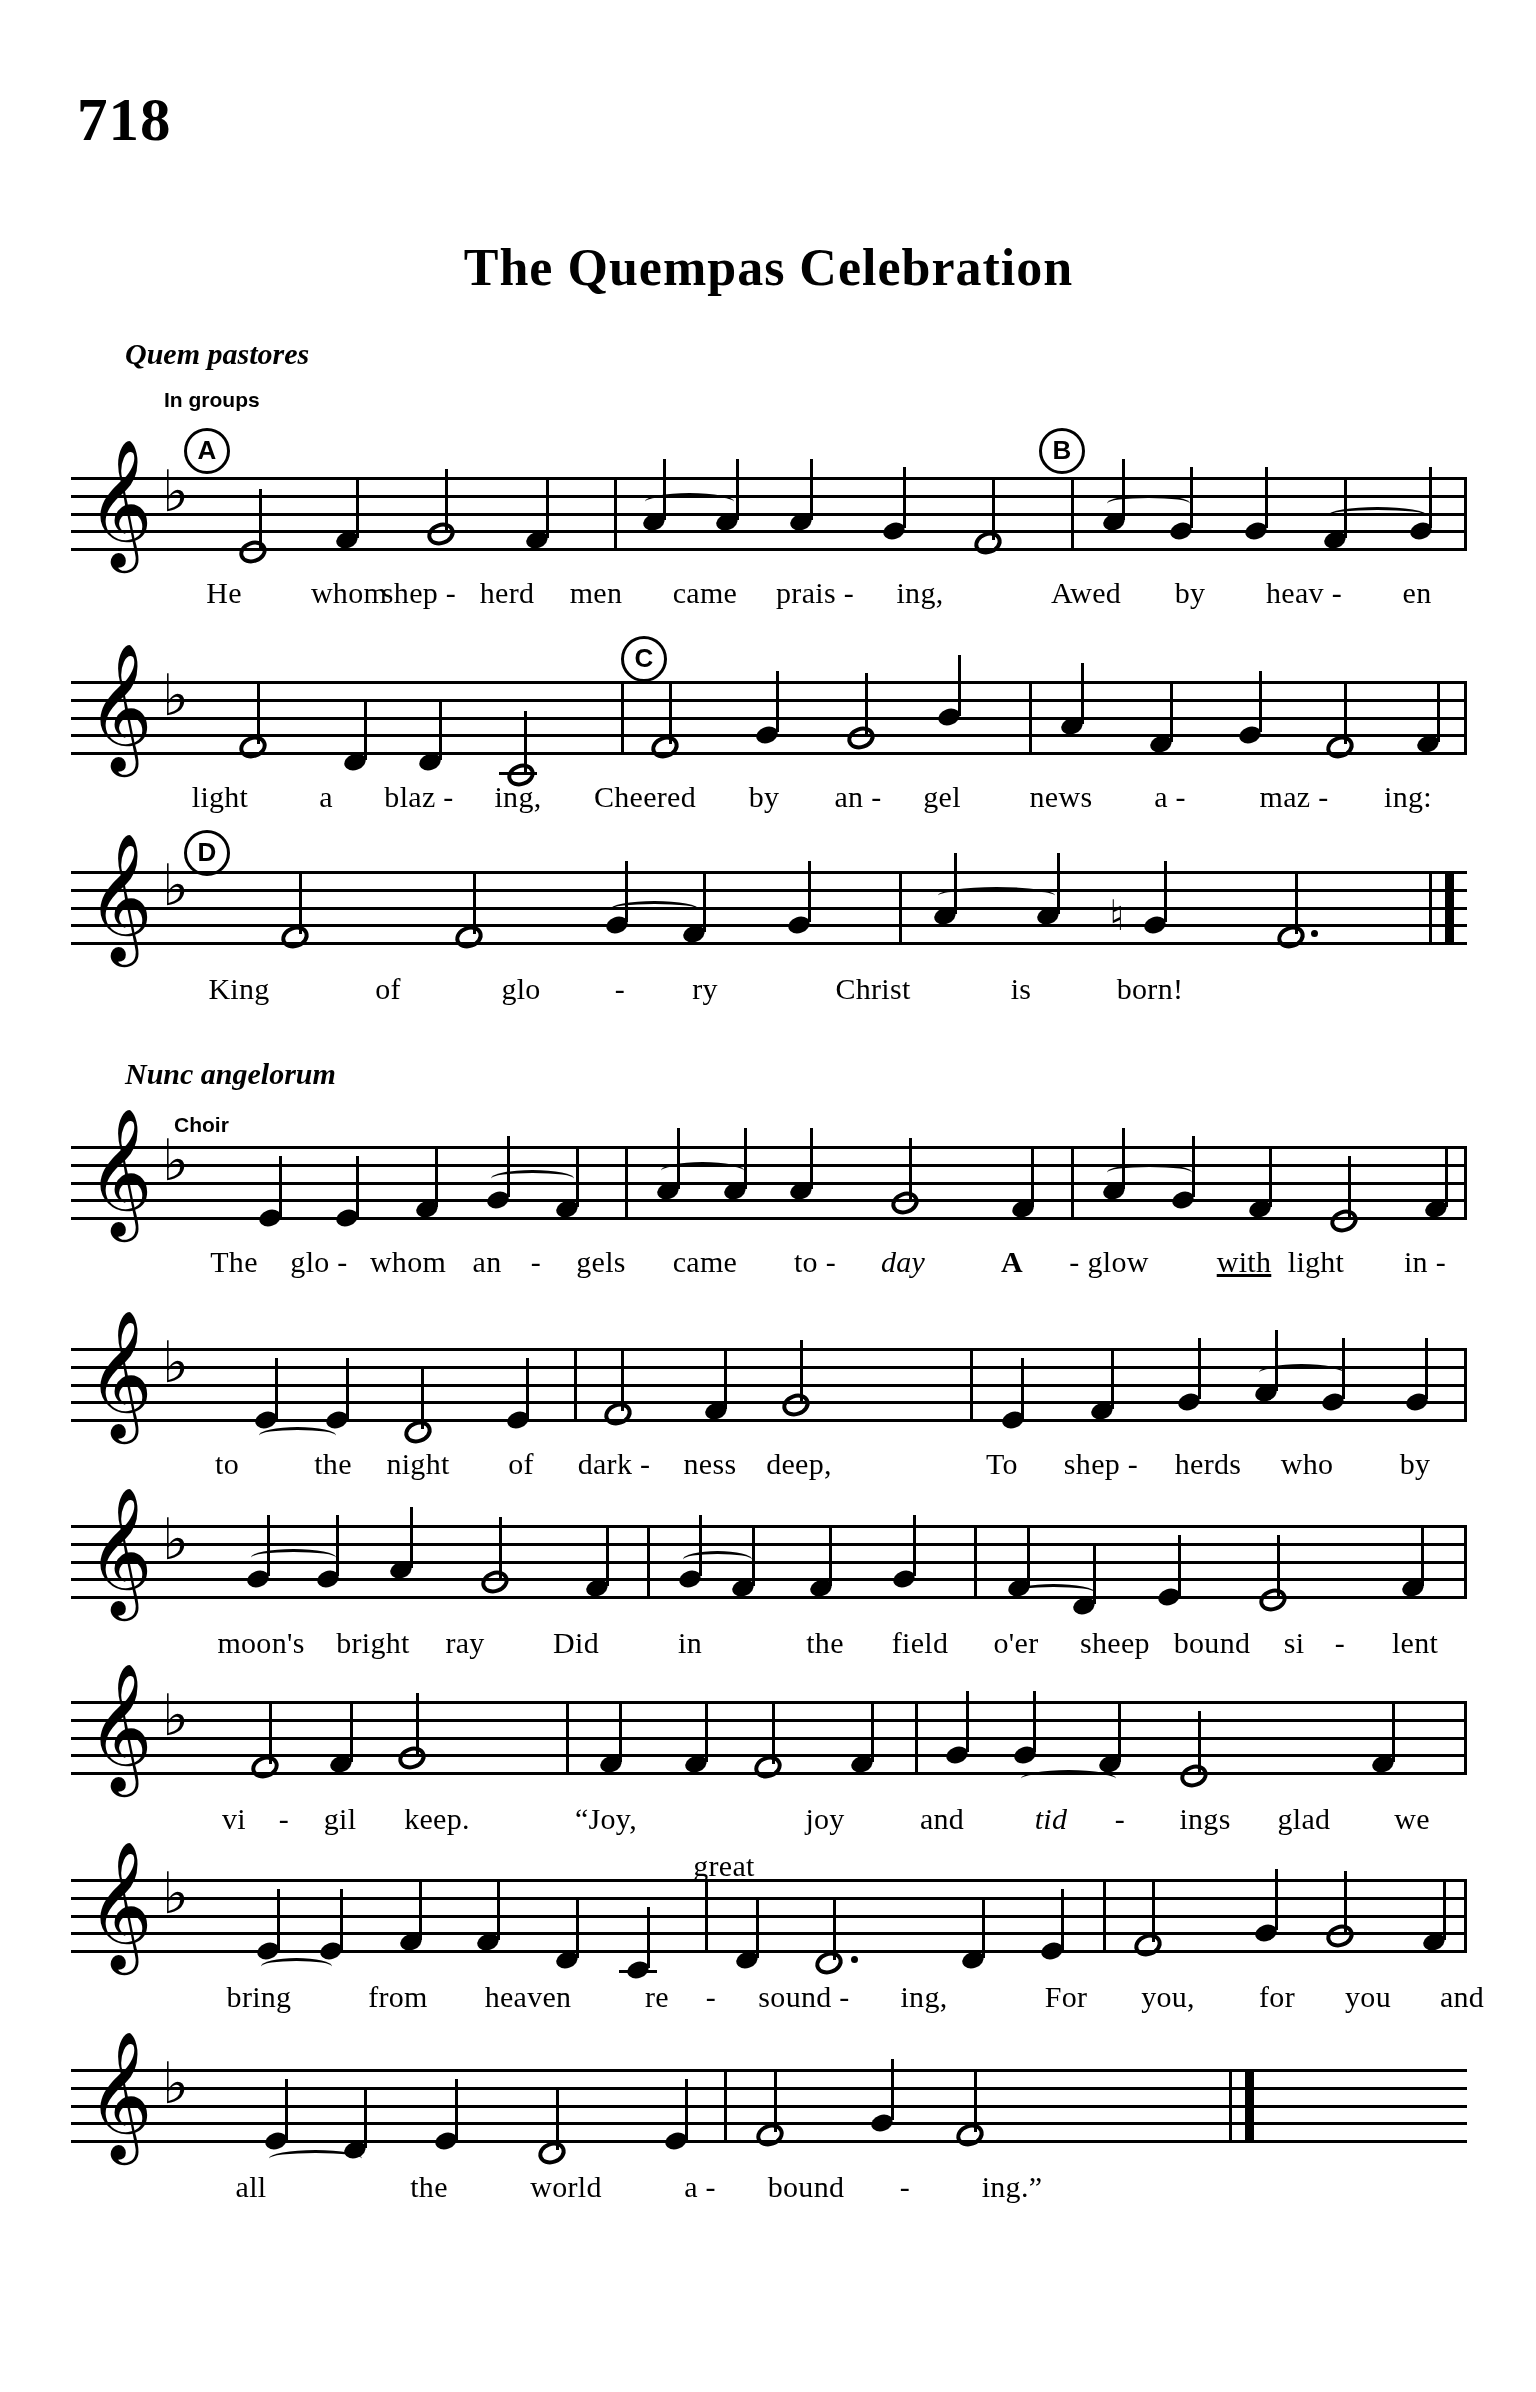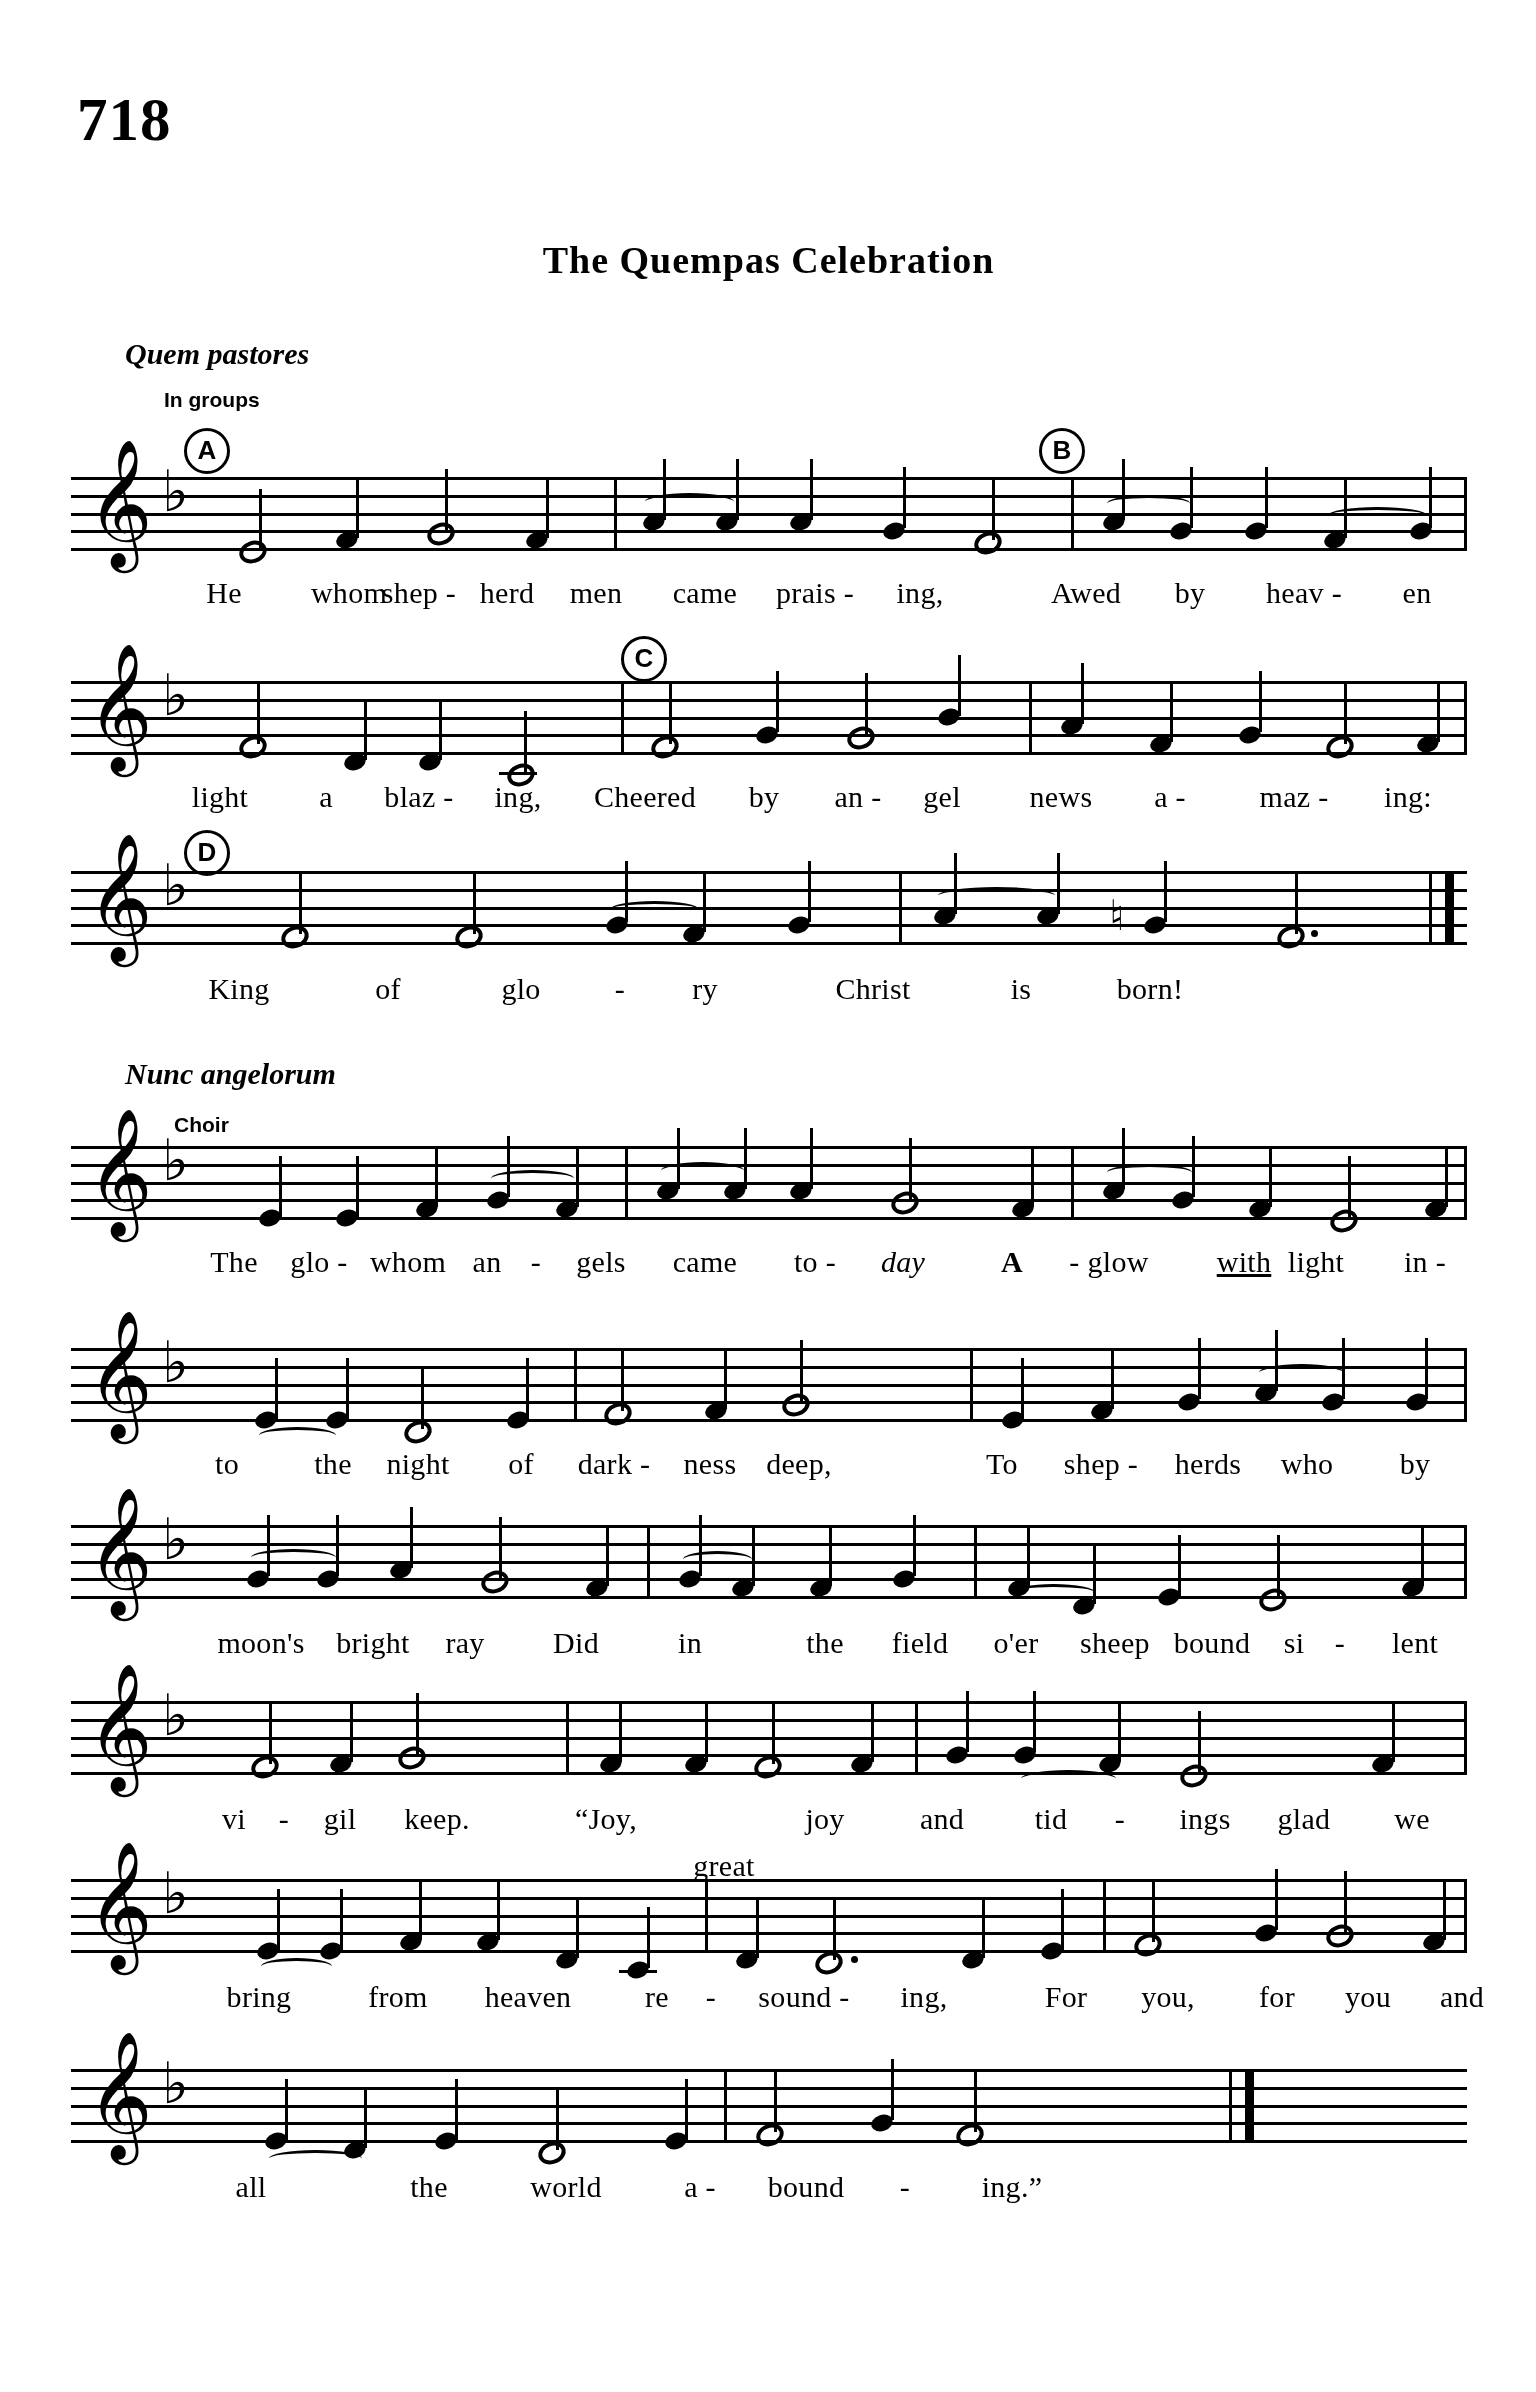--- a/index.html
+++ b/index.html
@@ -43,21 +43,21 @@
   .running-head .season {
     font-style: italic;
     letter-spacing: 0.5px;
     margin-left: 16px;
   }
   .page-title {
     position: absolute;
     width: 100%;
     top: 238px;
     text-align: center;
-    font-size: 38px;
+    font-size: 52px;
     font-weight: bold;
     letter-spacing: 1px;
   }
 
   
   .section-title {
     position: absolute;
     font-style: italic;
     font-size: 30px;
     font-weight: bold;
@@ -730,21 +730,21 @@
 
   <div class="lyrics" style="top:1802px;">
     <span style="left:163px;">vi</span>
     <span style="left:213px;">-</span>
     <span style="left:269px;">gil</span>
     <span style="left:366px;">keep.</span>
     <span style="left:535px;">“Joy,</span>
     <span style="left:653px;margin-top:47px;">great</span>
     <span style="left:754px;">joy</span>
     <span style="left:871px;">and</span>
-    <span style="left:980px;">tid</span>
+    <span style="left:980px;font-style:italic;">tid</span>
     <span style="left:1049px;">-</span>
     <span style="left:1134px;">ings</span>
     <span style="left:1233px;">glad</span>
     <span style="left:1341px;">we</span>
   </div>
 
   <div class="system" style="top:1879px;">
     <div class="staff">
       <div class="line"></div>
         <div class="line"></div>

